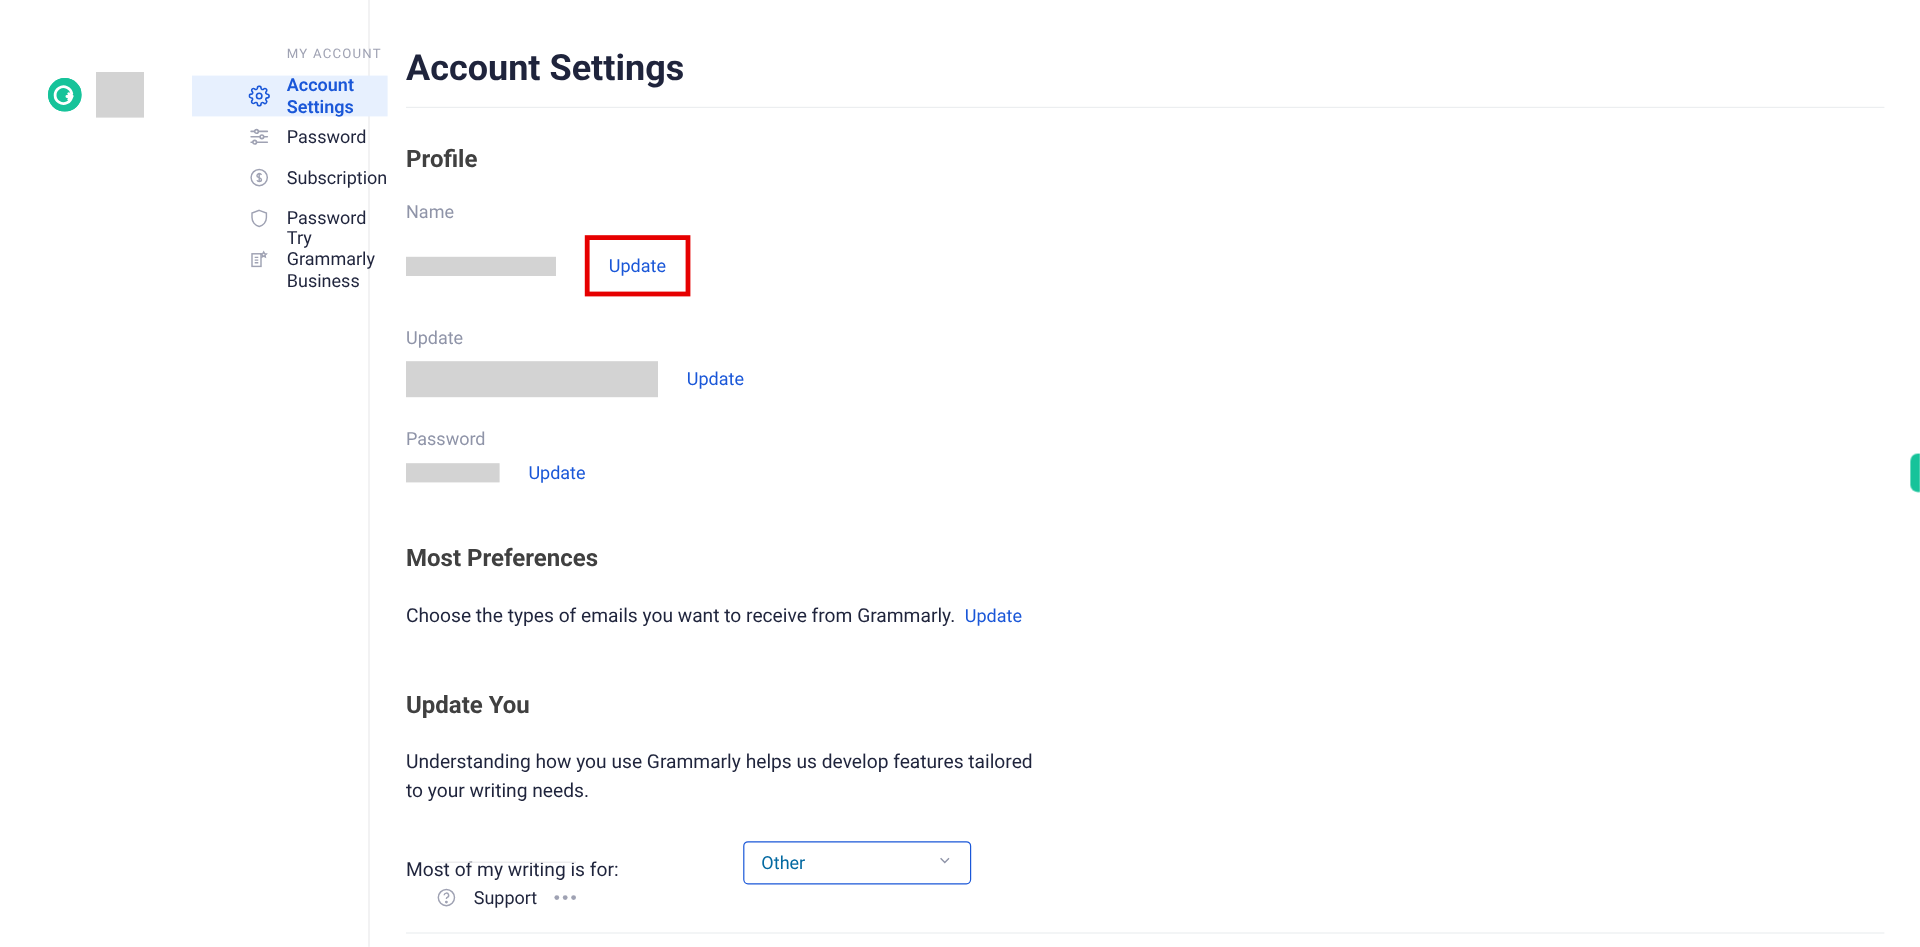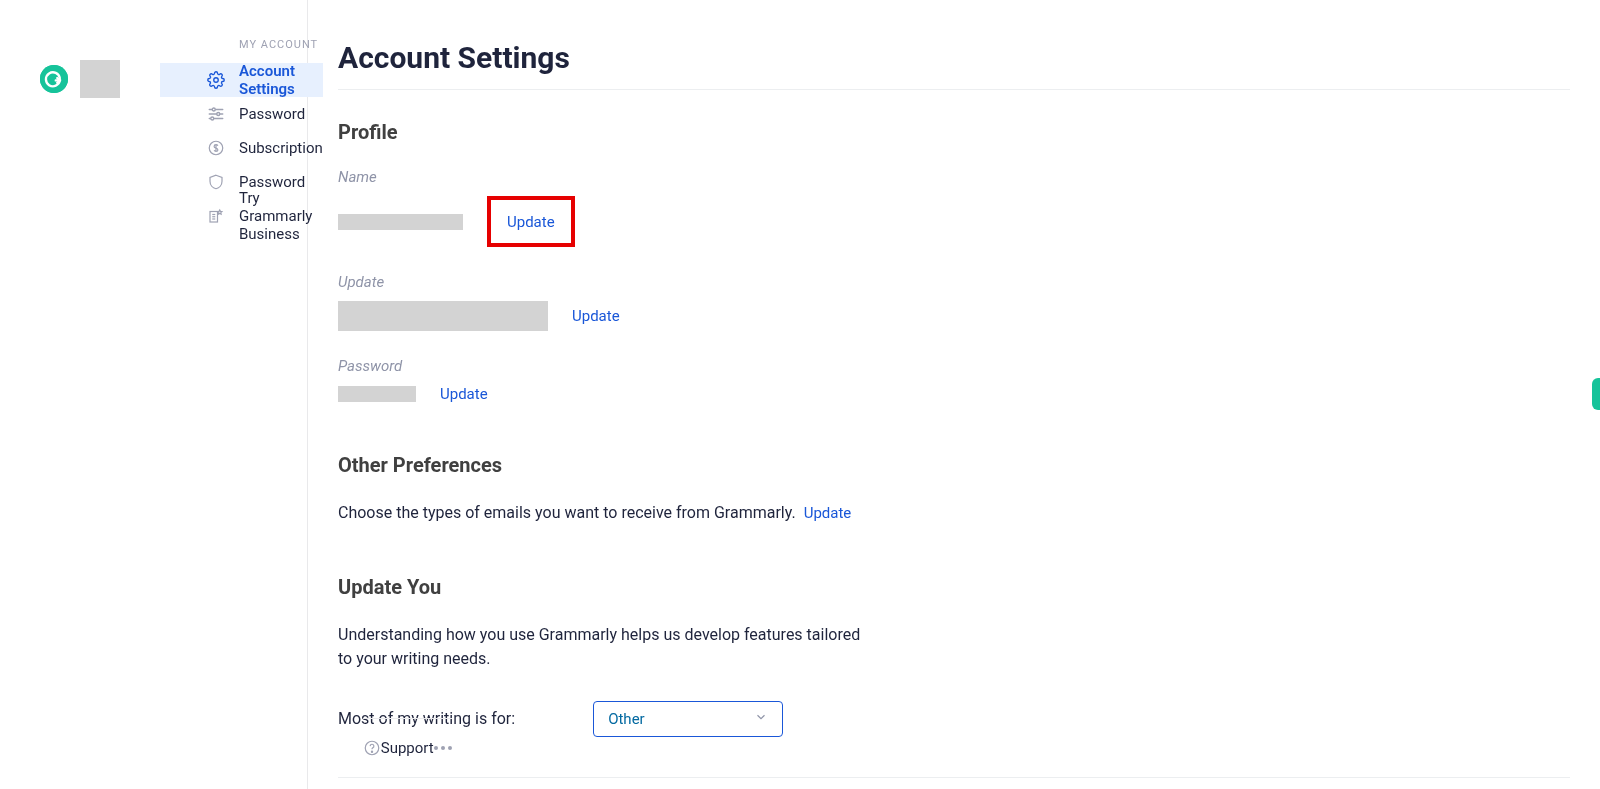--- a/index.html
+++ b/index.html
@@ -92,21 +92,21 @@
       padding: 0 40px 32px 40px;
     }
     .sidebar-bottom hr {
       border: none;
       border-top: 1px solid #e9e9eb;
       margin-bottom: 20px;
     }
     .support-row {
       display: flex;
       align-items: center;
-      gap: 0;
+      gap: 14px;
       color: #1f243c;
       font-size: 15px;
       cursor: pointer;
       text-align: right;
     }
     .support-row .nav-icon { color: #9fa2b3; }
     .more-dots {
       margin-left: auto;
       color: #9fa2b3;
       display: flex;
@@ -137,21 +137,20 @@
       color: #404040;
       margin-bottom: 24px;
     }
     .field {
       margin-bottom: 26px;
     }
     .field-label {
       font-size: 15px;
       color: #8f94a8;
       margin-bottom: 10px;
-      font-style: italic;
     }
     .field-row {
       display: flex;
       align-items: center;
       gap: 24px;
     }
     .value-block {
       background: #d3d3d3;
       height: 16px;
     }
@@ -179,22 +178,22 @@
       align-items: center;
       gap: 8px;
       margin-bottom: 50px;
     }
     .about-desc {
       max-width: 540px;
       margin-bottom: 30px;
     }
     .dropdown-row {
       display: flex;
-      align-items: center;
-      gap: 78px;
+      align-items: flex-end;
+      gap: 104px;
       margin-bottom: 40px;
     }
     .dropdown {
       border: 1px solid #1a57d8;
       border-radius: 4px;
       padding: 8px 14px;
       width: 190px;
       display: flex;
       align-items: center;
       justify-content: space-between;
@@ -340,21 +339,21 @@
   </div>
 
   <div class="field" style="margin-bottom:50px">
     <div class="field-label">Password</div>
     <div class="field-row">
       <div class="value-block password"></div>
       <span class="update-link">Update</span>
     </div>
   </div>
 
-  <h2 class="section-title">Other Preferences</h2>
+  <h2 class="section-title">Most Preferences</h2>
   <div class="email-pref-row">
     <span class="body-text">Choose the types of emails you want to receive from Grammarly.</span>
     <span class="update-link">Update</span>
   </div>
 
   <h2 class="section-title">Update You</h2>
   <p class="body-text about-desc">Understanding how you use Grammarly helps us develop features tailored to your writing needs.</p>
 
   <div class="dropdown-row">
     <span class="body-text">Most of my writing is for:</span>

